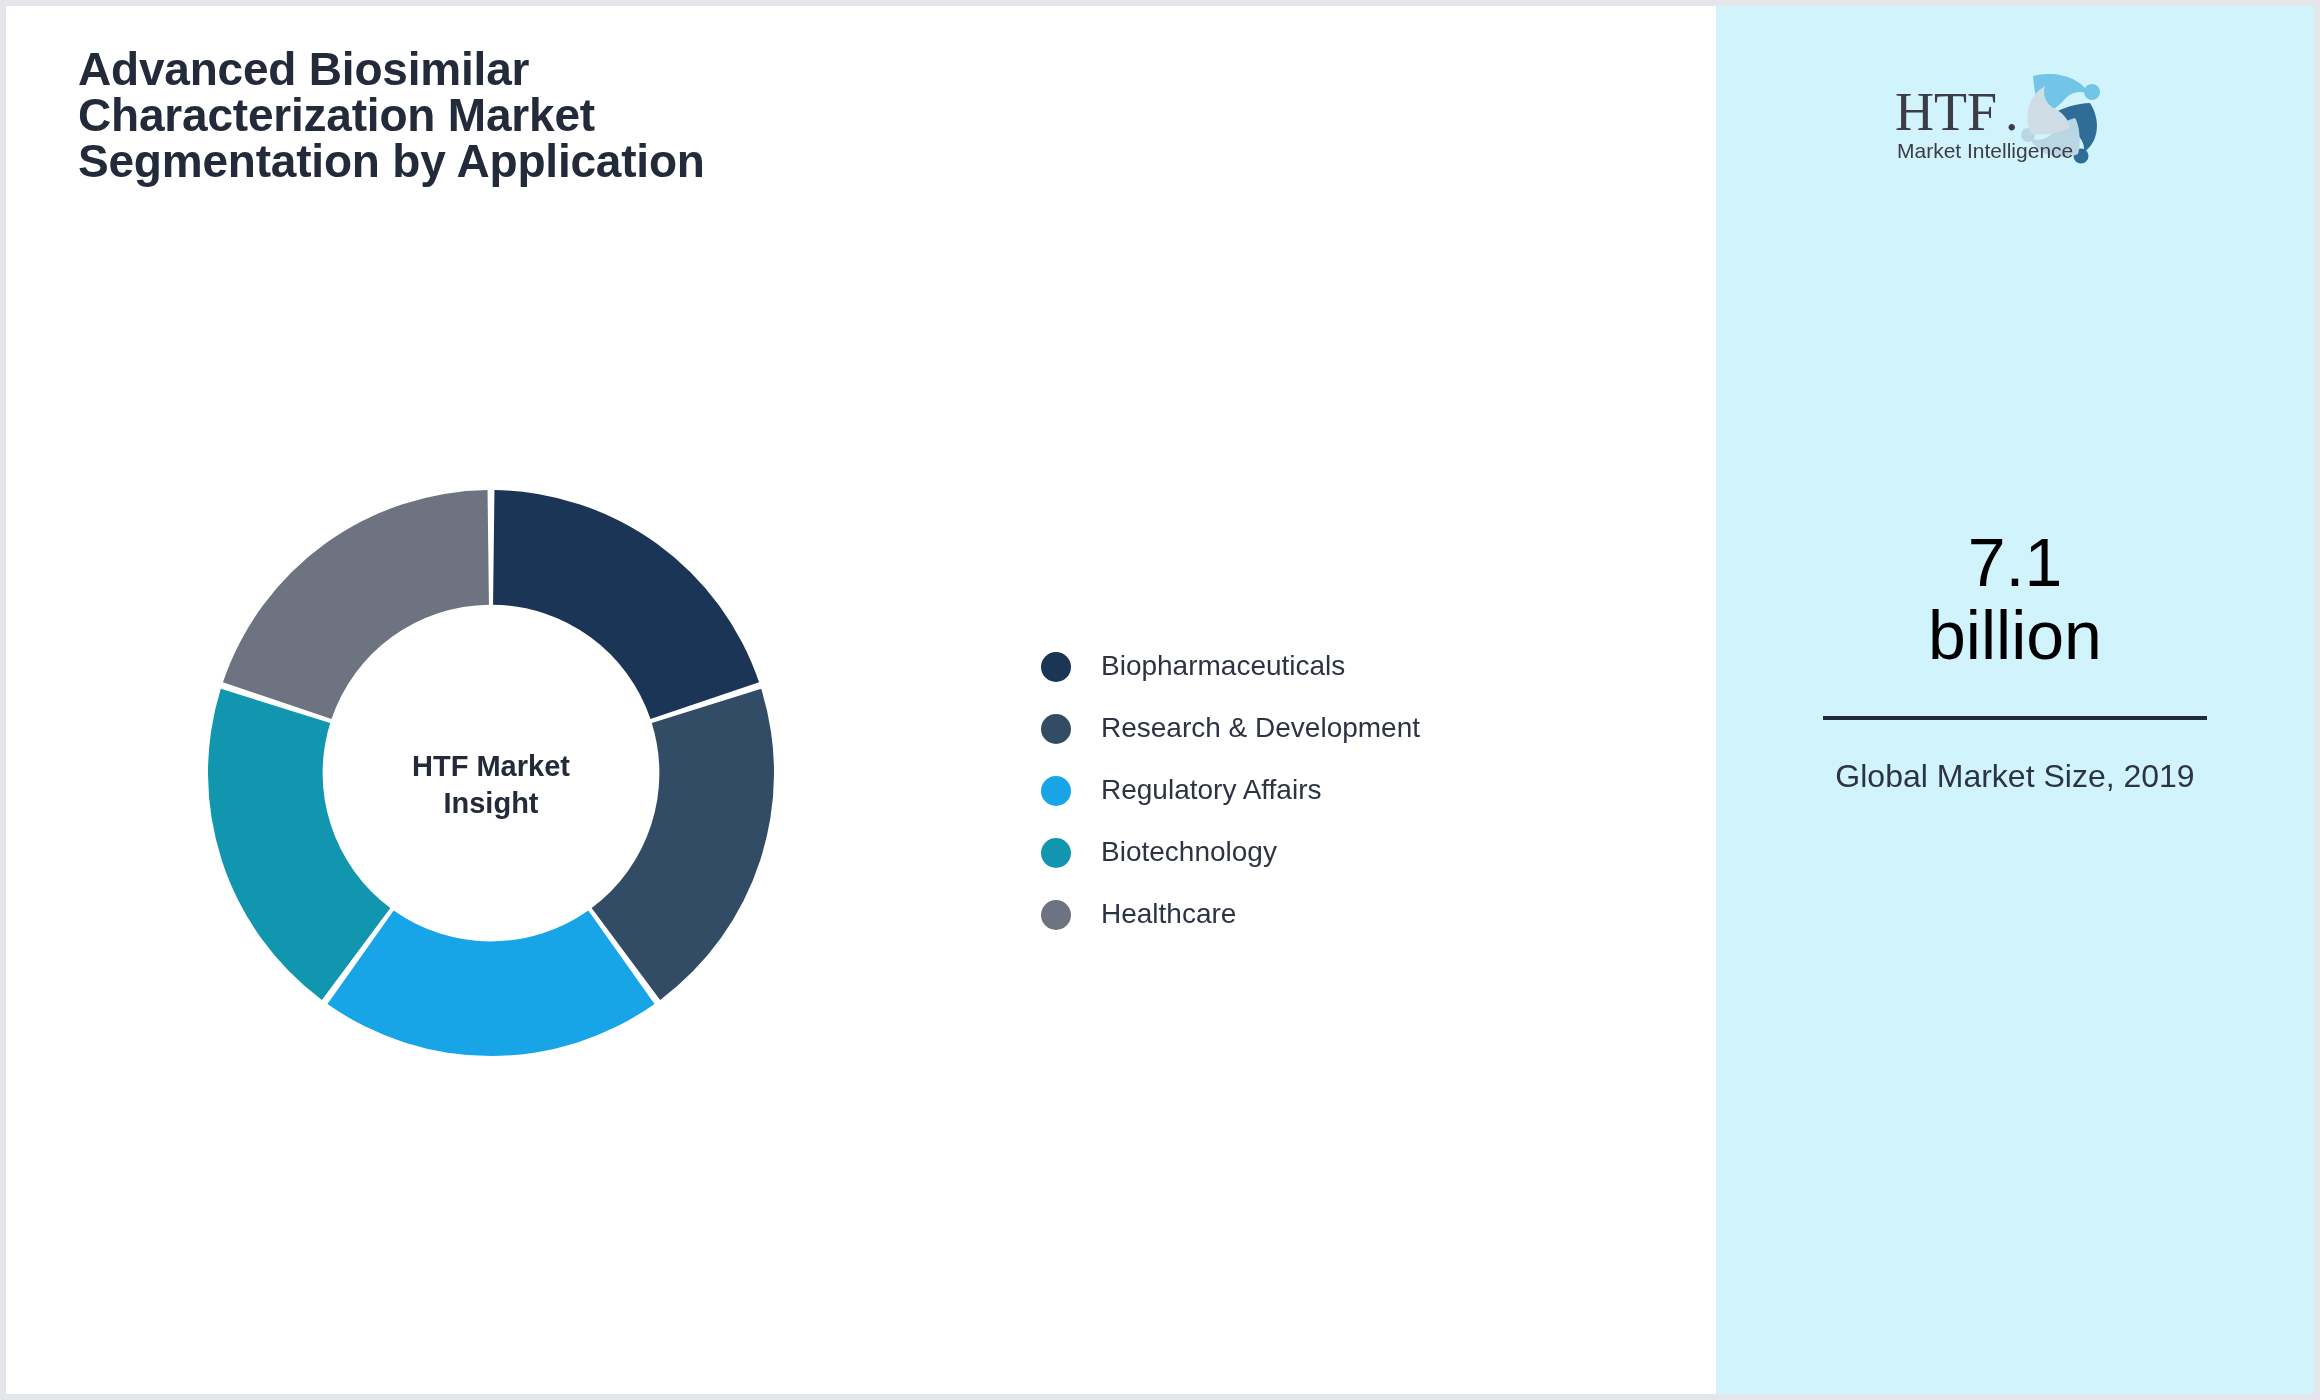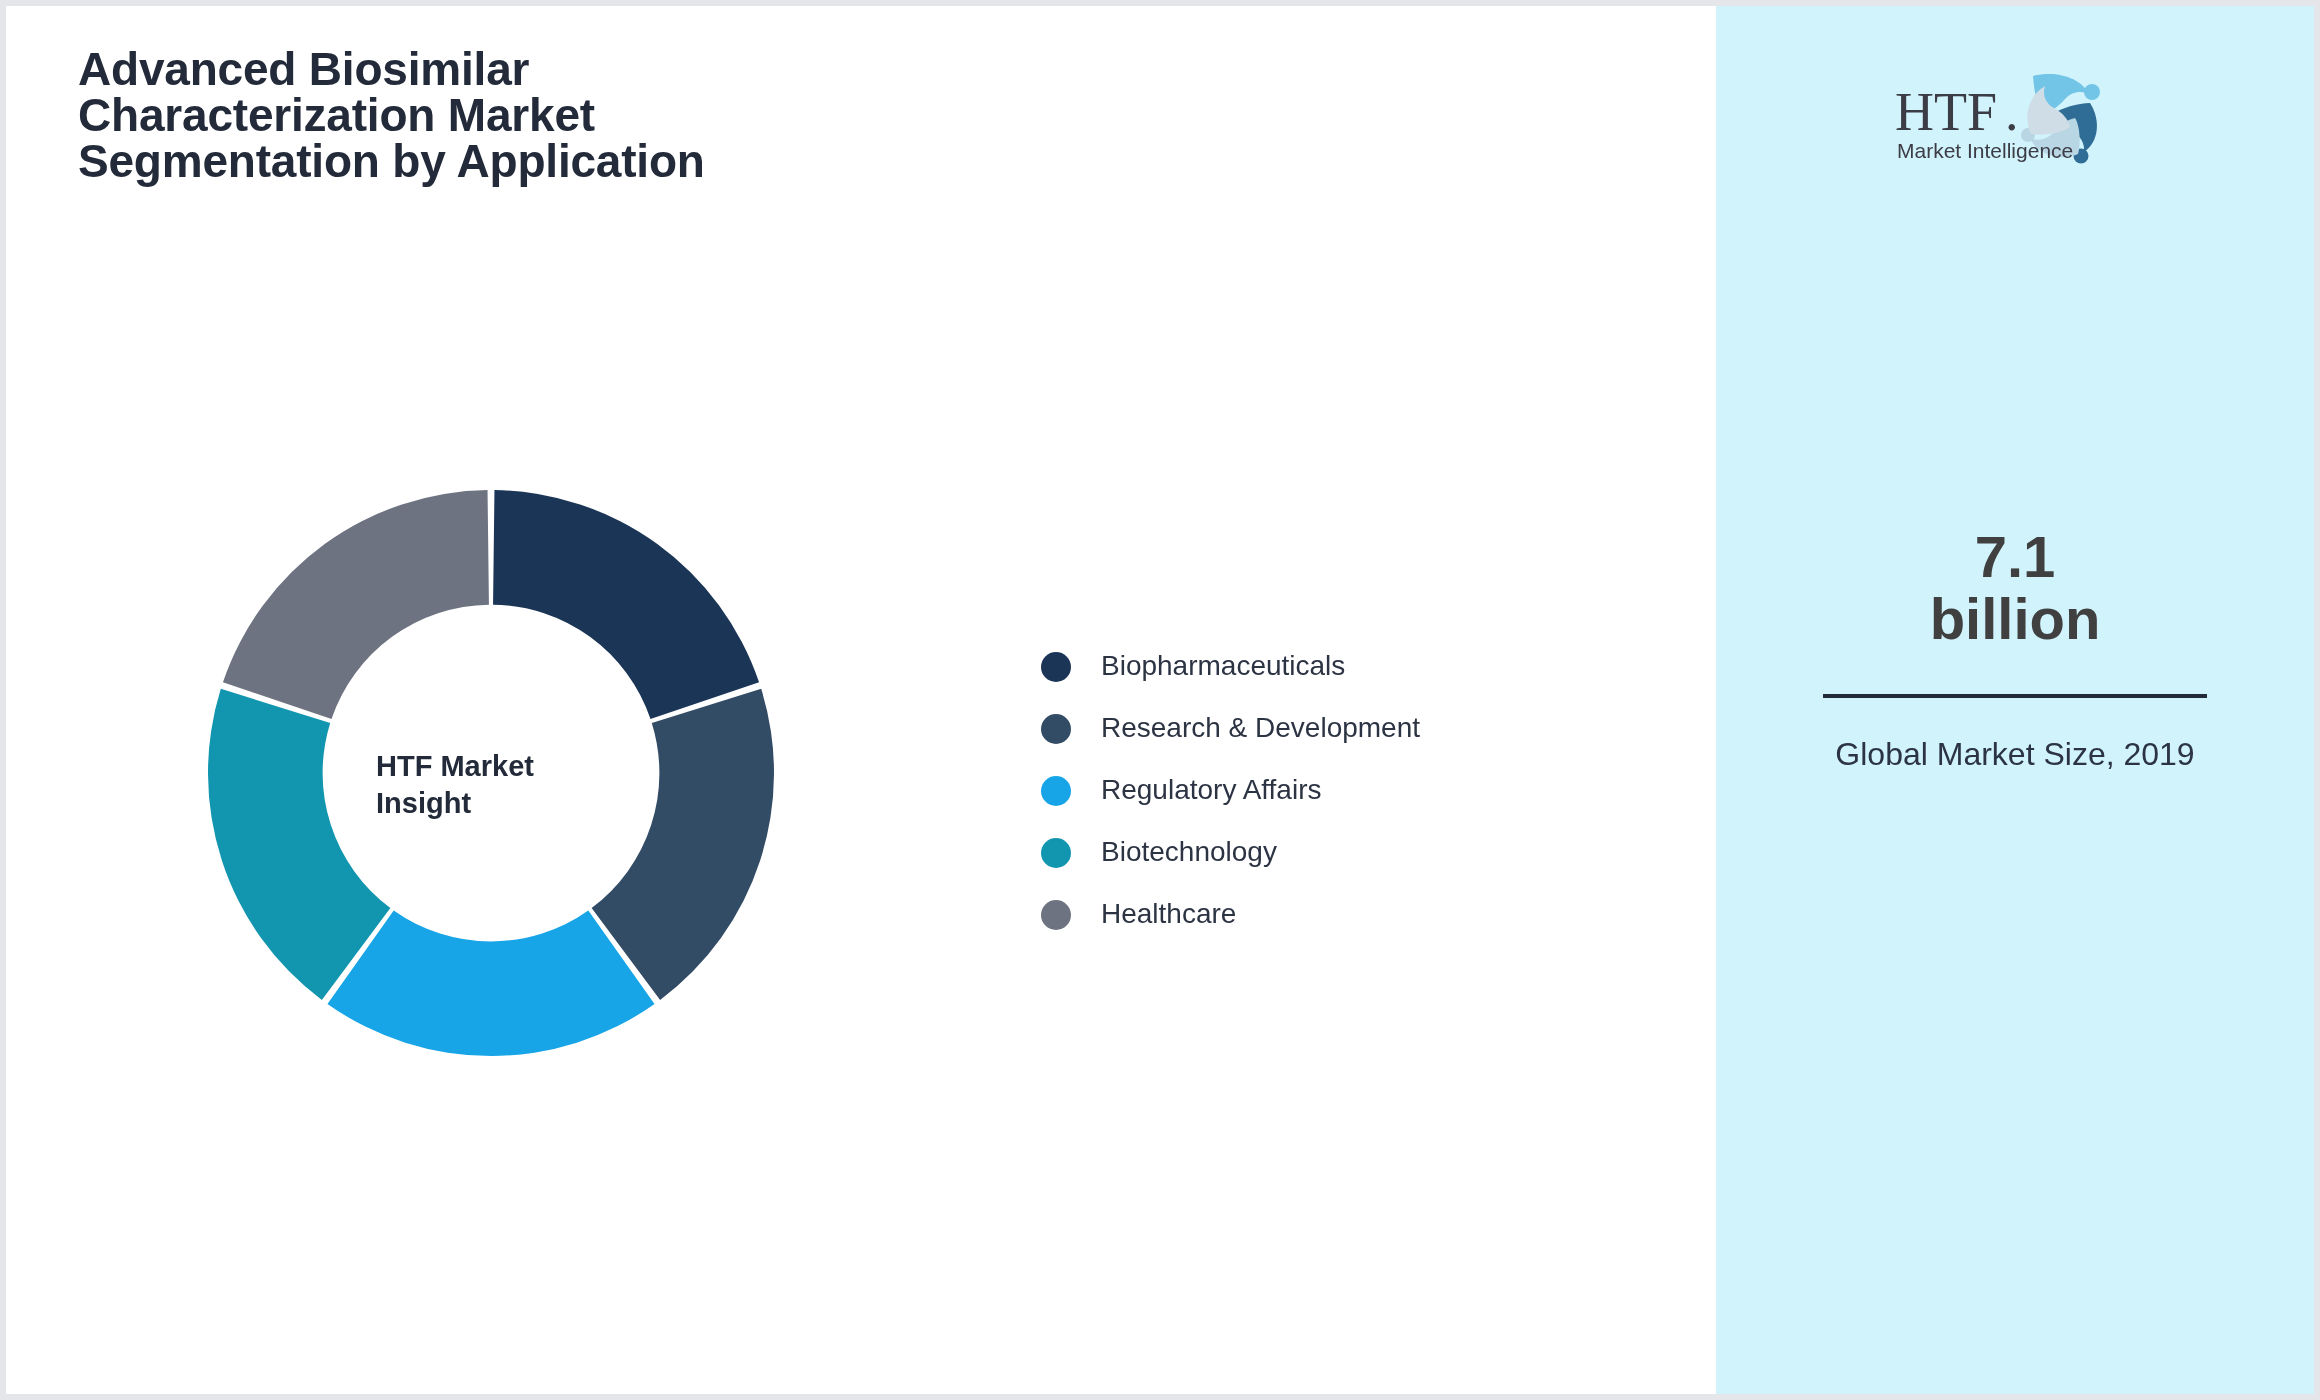--- a/index.html
+++ b/index.html
@@ -69,20 +69,21 @@
     width: 570px;
     height: 570px;
     display: flex;
     align-items: center;
     justify-content: center;
     pointer-events: none;
   }
   .donut-center-text span {
     display: block;
     width: 230px;
+    text-align: center;
     font-size: 29px;
     line-height: 1.28;
     font-weight: bold;
     color: #232b3a;
     margin-top: 24px;
   }
 
   
   .legend {
     position: absolute;
@@ -130,24 +131,24 @@
 
   .stat-block {
     position: absolute;
     left: 50%;
     transform: translateX(-50%);
     top: 520px;
     width: 400px;
     text-align: center;
   }
   .stat-value {
-    font-size: 58px;
+    font-size: 68px;
     line-height: 1.07;
-    font-weight: bold;
-    color: #404040;
+    font-weight: normal;
+    color: #000000;
     white-space: pre-line;
   }
   .stat-rule {
     margin: 44px auto 0 auto;
     width: 384px;
     height: 4px;
     background: #222a38;
   }
   .stat-caption {
     margin-top: 36px;

